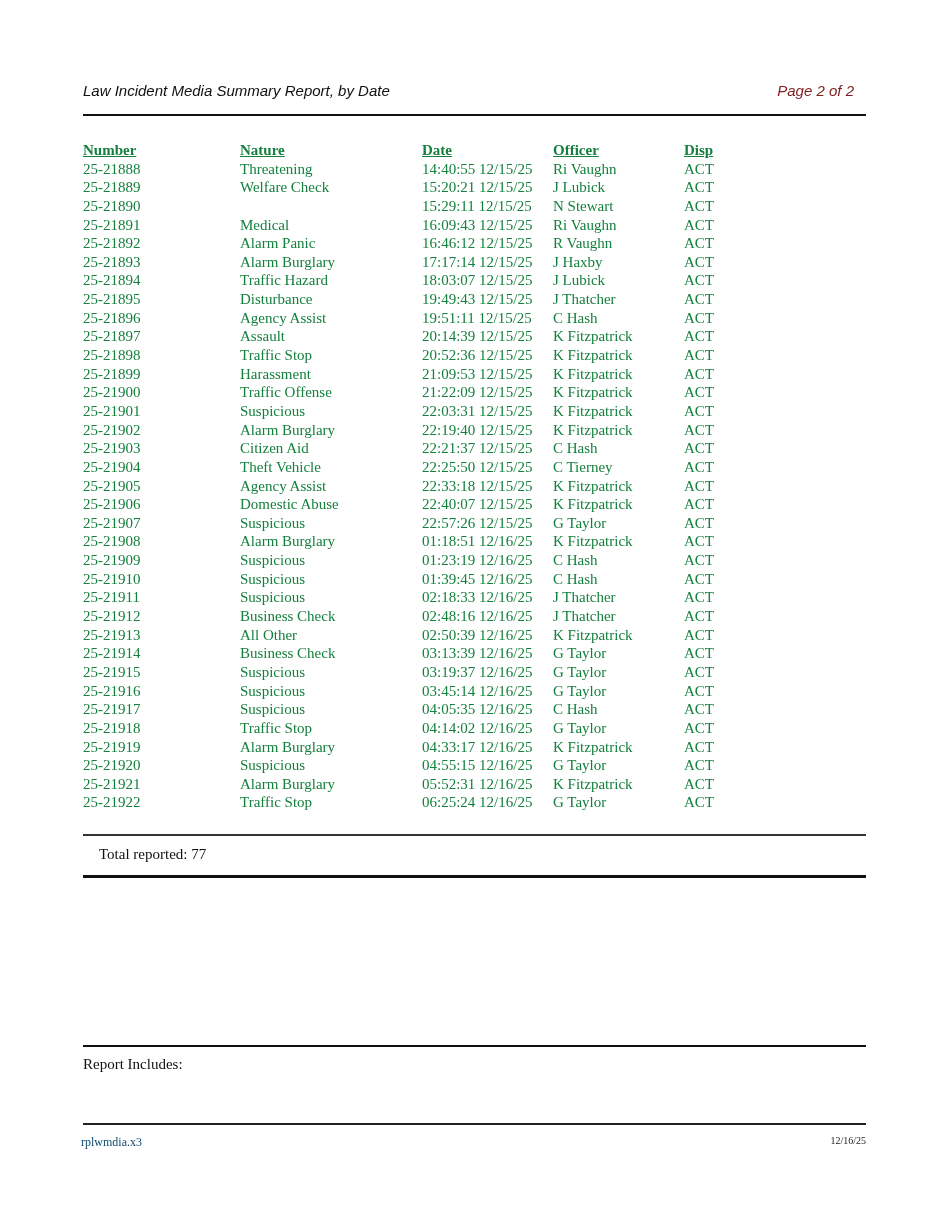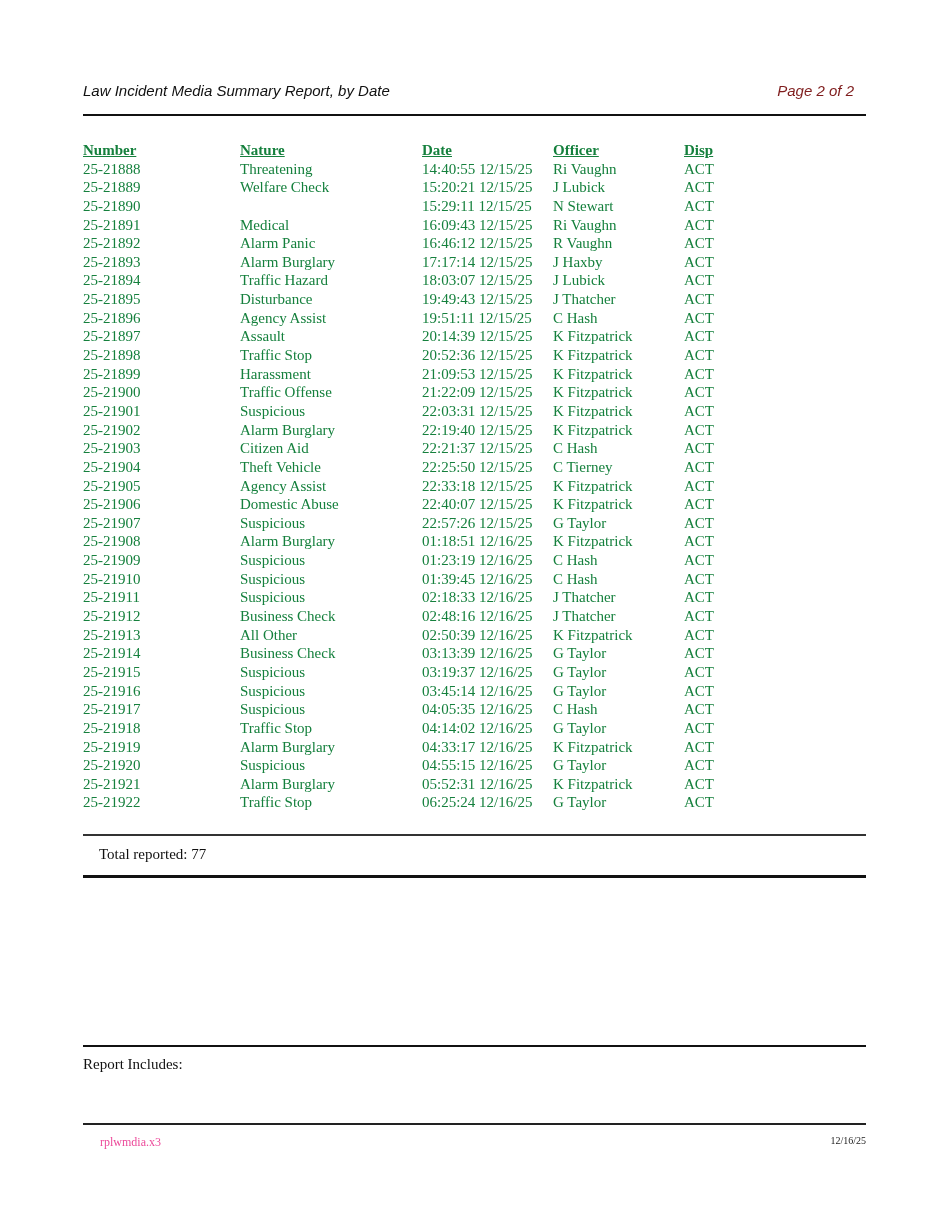--- a/index.html
+++ b/index.html
@@ -18,21 +18,21 @@
     .cell { position: absolute; top: 0; }
     .c0 { left: 0; }
     .c1 { left: 157px; }
     .c2 { left: 299px; margin-left: 40px; }
     .c3 { left: 470px; }
     .c4 { left: 601px; }
     .head .cell { font-weight: bold; text-decoration: underline; }
     .total { position: absolute; left: 83px; top: 846px; font-family: "Liberation Serif", serif; font-size: 15px; color: #111; margin-left: 16px; }
     .inc-title { position: absolute; left: 83px; top: 1056px; font-family: "Liberation Serif", serif; font-weight: normal; font-size: 15px; color: #111; }
     .inc-body { position: absolute; left: 83px; top: 1074px; width: 790px; font-family: "Liberation Serif", serif; font-size: 15px; line-height: 19.5px; color: #111; }
-    .foot-left { position: absolute; left: 100px; top: 1135px; font-family: "Liberation Serif", serif; font-size: 12px; color: #ec4899; }
+    .foot-left { position: absolute; left: 81px; top: 1135px; font-family: "Liberation Serif", serif; font-size: 12px; color: #0c4a6e; }
     .foot-right { position: absolute; right: 84px; top: 1135px; font-family: "Liberation Serif", serif; font-size: 10px; color: #222; }
   </style>
 </head>
 <body>
 
 <div class="page">
   <div class="hdr-title">Law Incident Media Summary Report, by Date</div>
   <div class="hdr-page">Page 2 of 2</div>
   <div class="rule r1"></div>
 

